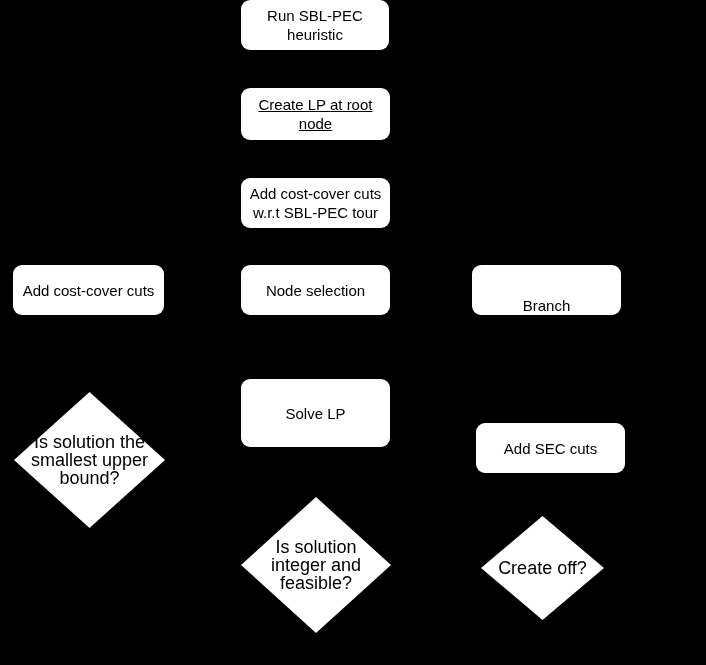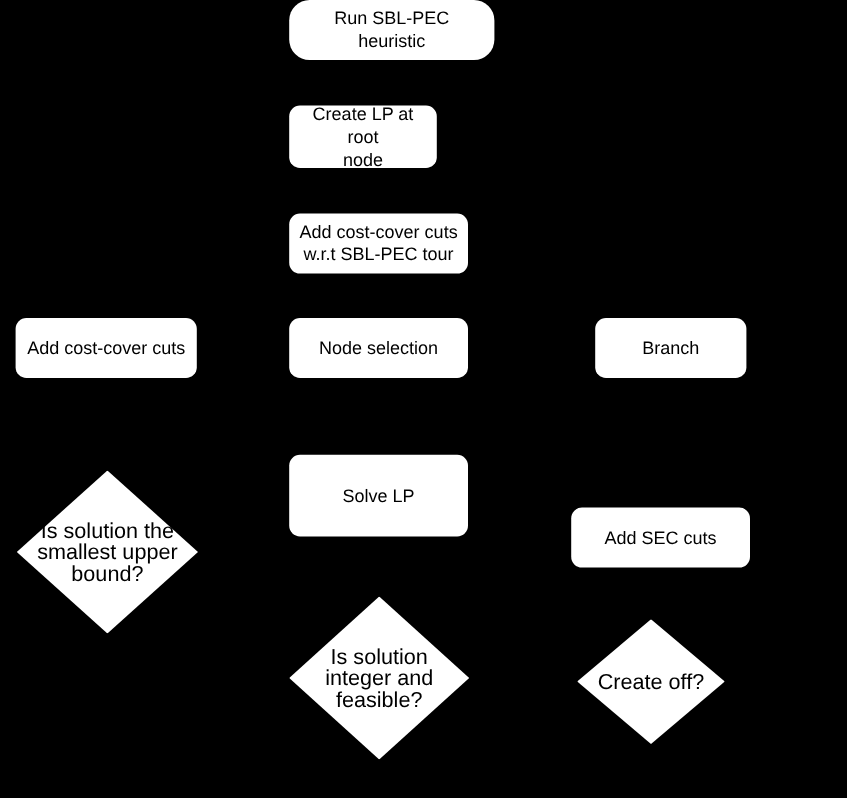--- a/index.html
+++ b/index.html
@@ -60,44 +60,44 @@
     white-space: pre-line;
     z-index: 2;
     width: 86%;
   }
 </style>
 </head>
 <body>
 
 <div id="canvas">
 
-  <div class="node box" style="left:241px; top:0px; width:171px; height:50px;border-radius:17px;">
+  <div class="node box" style="left:241px; top:0px; width:148px; height:50px;">
     <span class="label">Run SBL-PEC
 heuristic</span>
   </div>
 
-  <div class="node box" style="left:241px; top:88px; width:123px; height:52px;">
+  <div class="node box" style="left:241px; top:88px; width:149px; height:52px;text-decoration:underline;">
     <span class="label">Create LP at root
 node</span>
   </div>
 
   <div class="node box" style="left:241px; top:178px; width:149px; height:50px;">
     <span class="label">Add cost-cover cuts
 w.r.t SBL-PEC tour</span>
   </div>
 
   <div class="node box" style="left:13px; top:265px; width:151px; height:50px;">
     <span class="label">Add cost-cover cuts</span>
   </div>
 
   <div class="node box" style="left:241px; top:265px; width:149px; height:50px;">
     <span class="label">Node selection</span>
   </div>
 
-  <div class="node box" style="left:496px; top:265px; width:126px; height:50px;">
+  <div class="node box" style="left:472px; top:265px; width:149px; height:50px;align-items:flex-end;">
     <span class="label">Branch</span>
   </div>
 
   <div class="node box" style="left:241px; top:379px; width:149px; height:68px;">
     <span class="label">Solve LP</span>
   </div>
 
   <div class="node box" style="left:476px; top:379px; width:149px; height:50px;margin-top:44px;">
     <span class="label">Add SEC cuts</span>
   </div>

